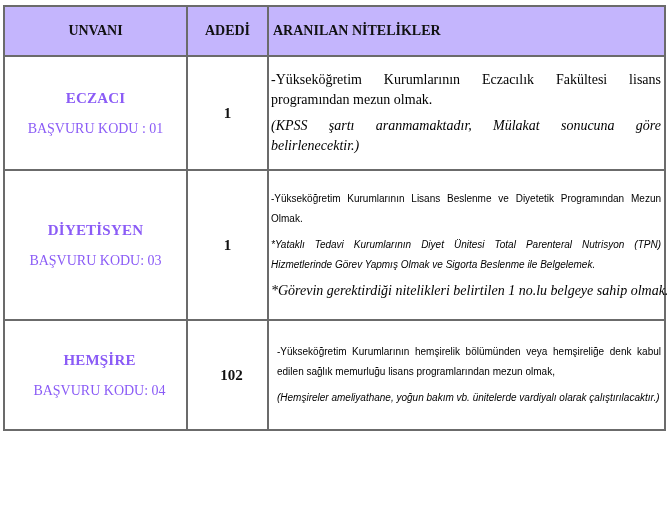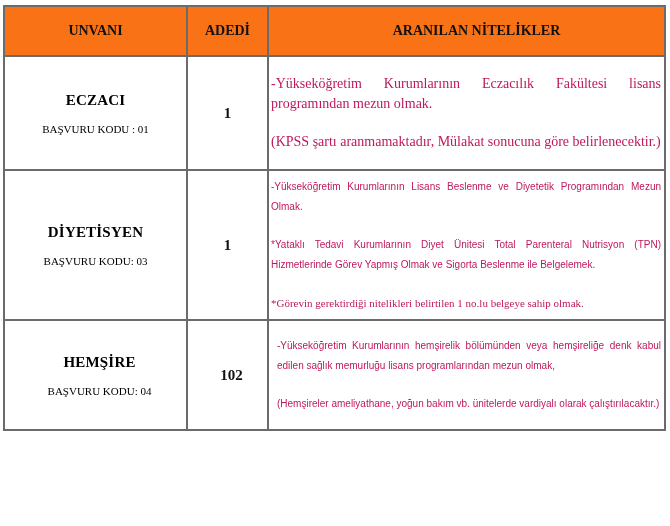--- a/index.html
+++ b/index.html
@@ -20,68 +20,68 @@
       border-collapse: collapse;
       width: 661px;
       table-layout: fixed;
     }
     td, th {
       border: 2px solid #6b6b6b;
       padding: 0;
       vertical-align: middle;
     }
     th {
-      background: #f97316;
+      background: #c4b5fd;
       height: 48px;
       font-family: "Liberation Serif", serif;
       font-weight: bold;
       font-size: 14px;
       color: #111;
     }
     th.h-unvan { text-align: center; }
     th.h-adedi { text-align: center; margin-left: 24px; }
-    th.h-nitelik { text-align: center; padding-left: 20px; }
+    th.h-nitelik { text-align: left; padding-left: 4px; }
 
     .col-unvan { width: 183px; }
     .col-adedi { width: 81px; }
     .col-nitelik { width: 397px; }
 
     td.unvan {
       text-align: center;
       font-family: "Liberation Serif", serif;
-      color: #000000;
+      color: #8b5cf6;
     }
     .title {
       font-weight: bold;
       font-size: 15px;
       display: block;
       margin-bottom: 14px;
       letter-spacing: 0.2px;
     }
     .code {
-      font-size: 11px;
+      font-size: 14px;
       display: block;
     }
     td.adedi {
       text-align: center;
       font-family: "Liberation Serif", serif;
       font-weight: bold;
       font-size: 15px;
       color: #111;
     }
     td.nitelik {
       padding: 0 3px 0 2px;
-      color: #be185d;
+      color: #000000;
     }
     .p {
       margin: 0;
       text-align: justify;
       line-height: 20px;
     }
-    .p + .p { margin-top: 18px; }
+    .p + .p { margin-top: 6px; font-style: italic; }
     .serif { font-family: "Liberation Serif", serif; font-size: 14px; }
     .sans { font-family: "Liberation Sans", sans-serif; font-size: 10px; }
 
     tr.r1 td { height: 112px; }
     tr.r2 td { height: 148px; }
     tr.r3 td { height: 88px; }
     tr.r4 td { height: 108px; padding-left: 8px; }
   </style>
 </head>
 <body>
@@ -114,21 +114,21 @@
       </tr>
       <tr class="r2">
         <td class="unvan">
           <span class="title">DİYETİSYEN</span>
           <span class="code">BAŞVURU KODU: 03</span>
         </td>
         <td class="adedi">1</td>
         <td class="nitelik">
           <p class="p sans">-Yükseköğretim Kurumlarının Lisans Beslenme ve Diyetetik Programından Mezun Olmak.</p>
           <p class="p sans">*Yataklı Tedavi Kurumlarının Diyet Ünitesi Total Parenteral Nutrisyon (TPN) Hizmetlerinde Görev Yapmış Olmak ve  Sigorta Beslenme ile Belgelemek.</p>
-          <p class="p serif" style="font-size:11px;white-space:nowrap;">*Görevin gerektirdiği nitelikleri belirtilen 1 no.lu belgeye sahip olmak.</p>
+          <p class="p serif" style="font-size:14px;white-space:nowrap;">*Görevin gerektirdiği nitelikleri belirtilen 1 no.lu belgeye sahip olmak.</p>
         </td>
       </tr>
       <tr class="r4">
         <td class="unvan">
           <span class="title">HEMŞİRE</span>
           <span class="code">BAŞVURU KODU: 04</span>
         </td>
         <td class="adedi">102</td>
         <td class="nitelik">
           <p class="p sans">-Yükseköğretim Kurumlarının hemşirelik bölümünden veya hemşireliğe denk kabul edilen sağlık memurluğu lisans programlarından mezun olmak,</p>

